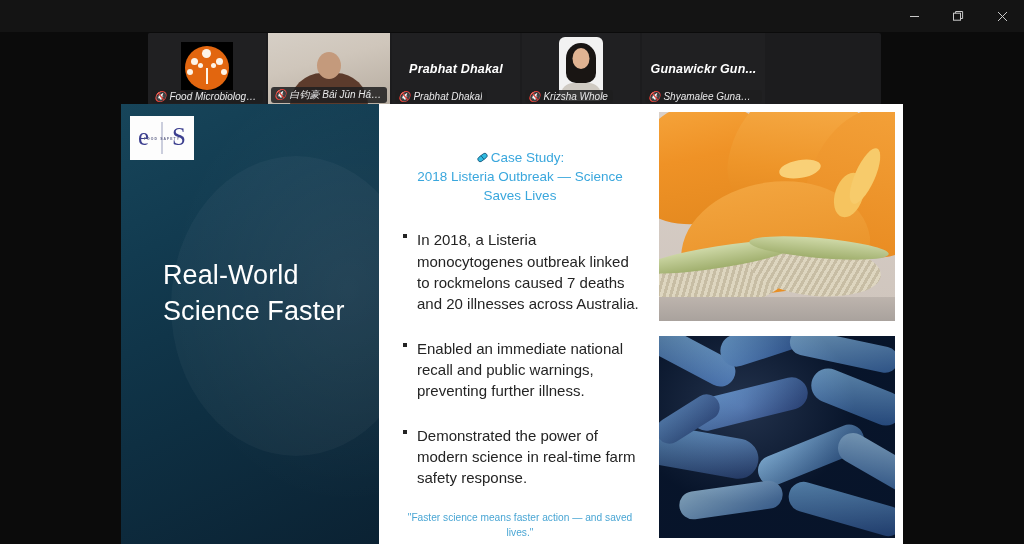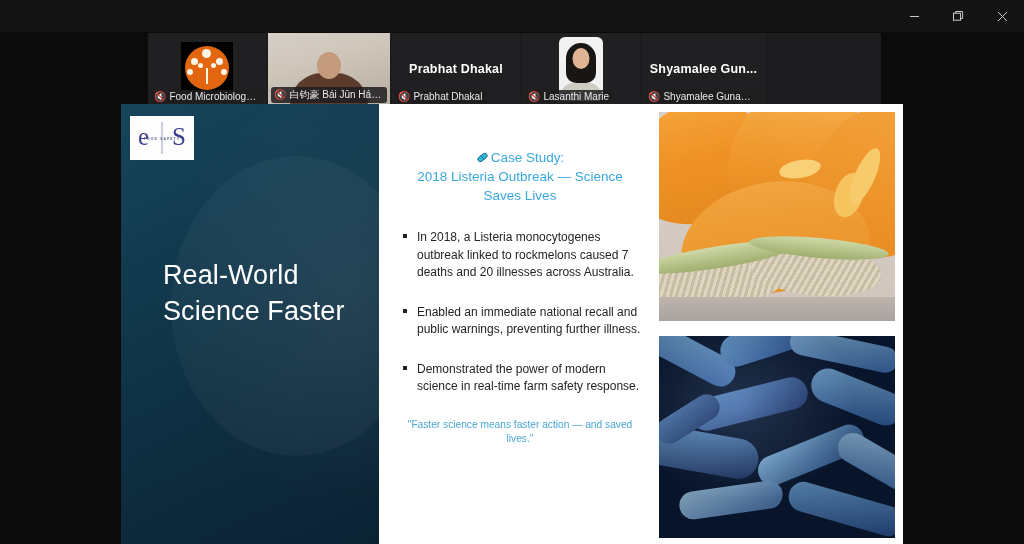--- a/index.html
+++ b/index.html
@@ -18,21 +18,21 @@
     color:#c9c9c9; font-size:12px; line-height:1;
   }
   .wbtn svg { display:block; }
 
   
   .filmstrip {
     position:absolute; left:148px; top:33px; width:733px; height:72px;
     background:#1c1c1e; display:flex; gap:2px; align-items:stretch;
     border-radius:2px; overflow:hidden;
   }
-  .tile { position:relative; height:72px; overflow:hidden; background:#202022; flex:0 0 auto; }
+  .tile { position:relative; height:72px; overflow:hidden; background:#202022; flex:0 0 auto;font-style:italic; }
   .tile.t1 { width:118px; }
   .tile.t2 { width:122px; }
   .tile.t3 { width:120px; }
   .tile.t4 { width:128px; }
   .tile.t5 { width:118px; }
   .tile.t6 { width:123px; }
 
   .tile.active { outline:2px solid #4ef08a; outline-offset:-2px; }
 
   .namebar {
@@ -133,21 +133,21 @@
     text-align:center; color:#3aa7dd; font-size:13.5px; line-height:1.42;
     font-weight:400; margin-bottom:24px;
   }
   .headline .pill {
     display:inline-block; width:13px; height:13px; vertical-align:-2px; margin-right:2px;
   }
 
   ul.bullets { list-style:none; margin:0; padding:0; }
   ul.bullets li {
     position:relative; padding-left:20px; margin-bottom:23px;
-    font-size:12px; line-height:1.42; color:#242424;
+    font-size:15px; line-height:1.42; color:#242424;
   }
   ul.bullets li::before {
     content:""; position:absolute; left:6px; top:5px;
     width:4px; height:4px; background:#232323;
   }
   .quote {
     margin-top:12px; text-align:center; color:#4aa6d4;
     font-size:10.2px; line-height:1.45;
   }
 
@@ -240,26 +240,26 @@
     </div>
 
     <div class="tile t5">
       <div class="headshot">
         <span class="hs-hair"></span>
         <span class="hs-face"></span>
         <span class="hs-shirt"></span>
       </div>
       <div class="namebar">
         <span class="muteicon">🔇</span>
-        <span class="nametext">Lasanthi Marie</span>
+        <span class="nametext">Krizsha Whole</span>
       </div>
     </div>
 
     <div class="tile t6">
-      <div class="bigname">Shyamalee  Gun...</div>
+      <div class="bigname">Gunawickr  Gun...</div>
       <div class="namebar">
         <span class="muteicon">🔇</span>
         <span class="nametext">Shyamalee Gunawickr...</span>
       </div>
     </div>
   </div>
 
   <div class="slide">
 
     <div class="slide-left">

